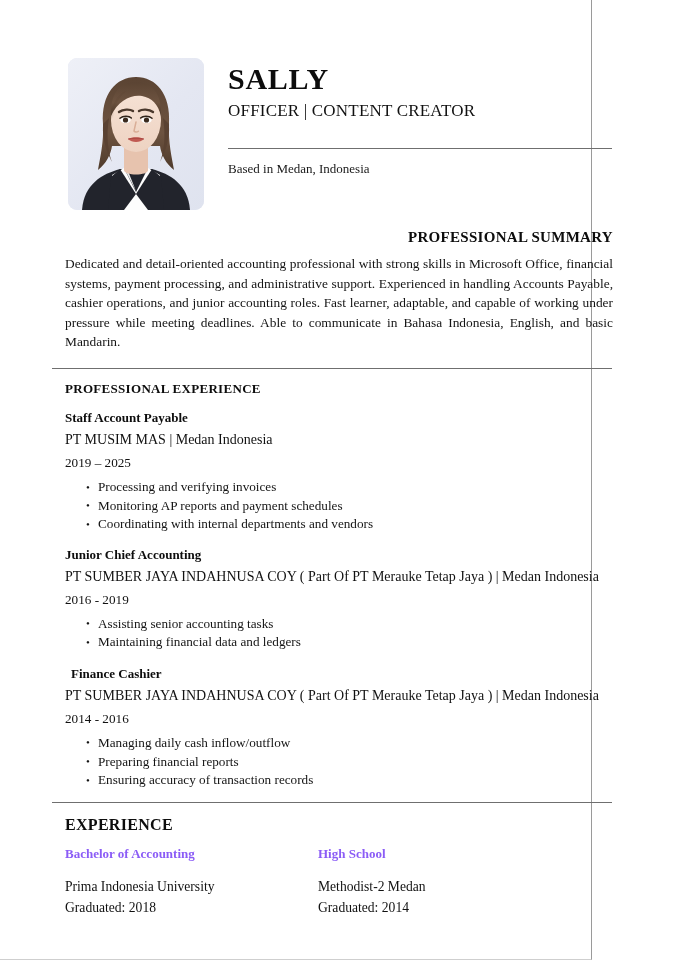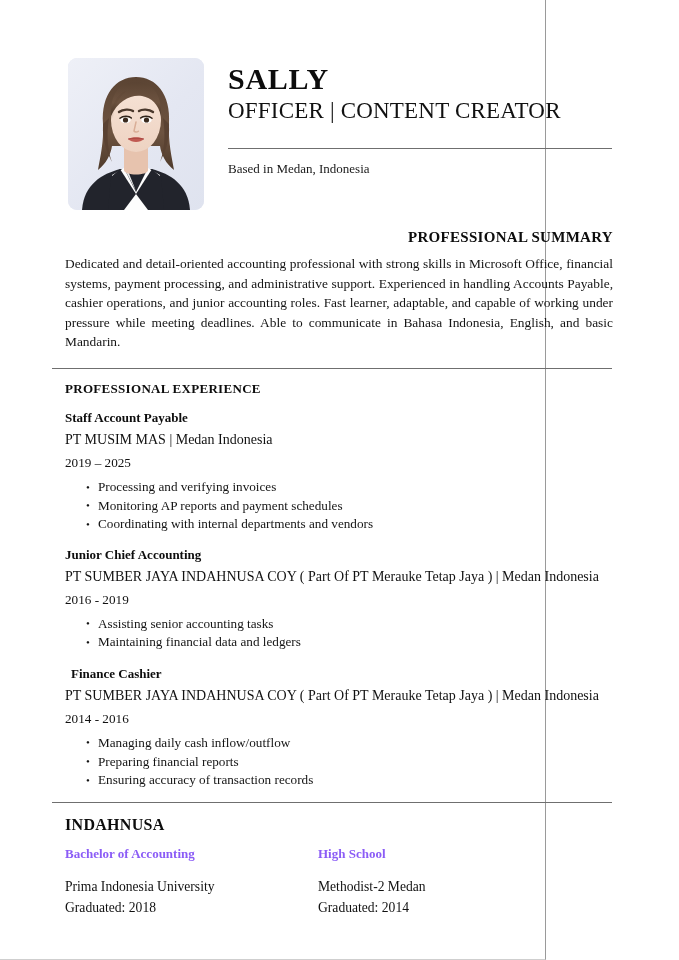--- a/index.html
+++ b/index.html
@@ -9,21 +9,21 @@
   }
   body {
     width: 679px;
     height: 960px;
     overflow: hidden;
     font-family: "Liberation Serif", "DejaVu Serif", serif;
     color: #111111;
   }
   .page {
     position: relative;
-    width: 546px;
+    width: 592px;
     height: 960px;
     background: #ffffff;
     box-sizing: border-box;
     border-right: 1px solid #9a9a9a;
     border-bottom: 1px solid #cfcfcf;
     font-family: Liberation Serif, serif;
   }
 
   
   .header {
@@ -53,21 +53,21 @@
   }
   .name {
     font-size: 30px;
     font-weight: bold;
     letter-spacing: 0.7px;
     line-height: 34px;
     color: #0d0d0d;
     white-space: nowrap;
   }
   .subtitle {
-    font-size: 23px;
+    font-size: 17px;
     font-weight: normal;
     letter-spacing: 0.2px;
     line-height: 28px;
     color: #111111;
     white-space: nowrap;
     margin-top: 1px;
   }
   .header-rule {
     position: absolute;
     left: 228px;
@@ -297,21 +297,21 @@
         <li>Managing daily cash inflow/outflow</li>
         <li>Preparing financial reports</li>
         <li>Ensuring accuracy of transaction records</li>
       </ul>
     </div>
   </div>
 
   <div class="divider edu-divider"></div>
 
   <div class="edu-block">
-    <div class="section-title edu-title">INDAHNUSA</div>
+    <div class="section-title edu-title">EXPERIENCE</div>
     <div class="edu-cols">
       <div class="edu-col left">
         <div class="edu-degree">Bachelor of Accounting</div>
         <div class="edu-school">Prima Indonesia University</div>
         <div class="edu-grad">Graduated: 2018</div>
       </div>
       <div class="edu-col right">
         <div class="edu-degree">High School</div>
         <div class="edu-school">Methodist-2 Medan</div>
         <div class="edu-grad">Graduated: 2014</div>

